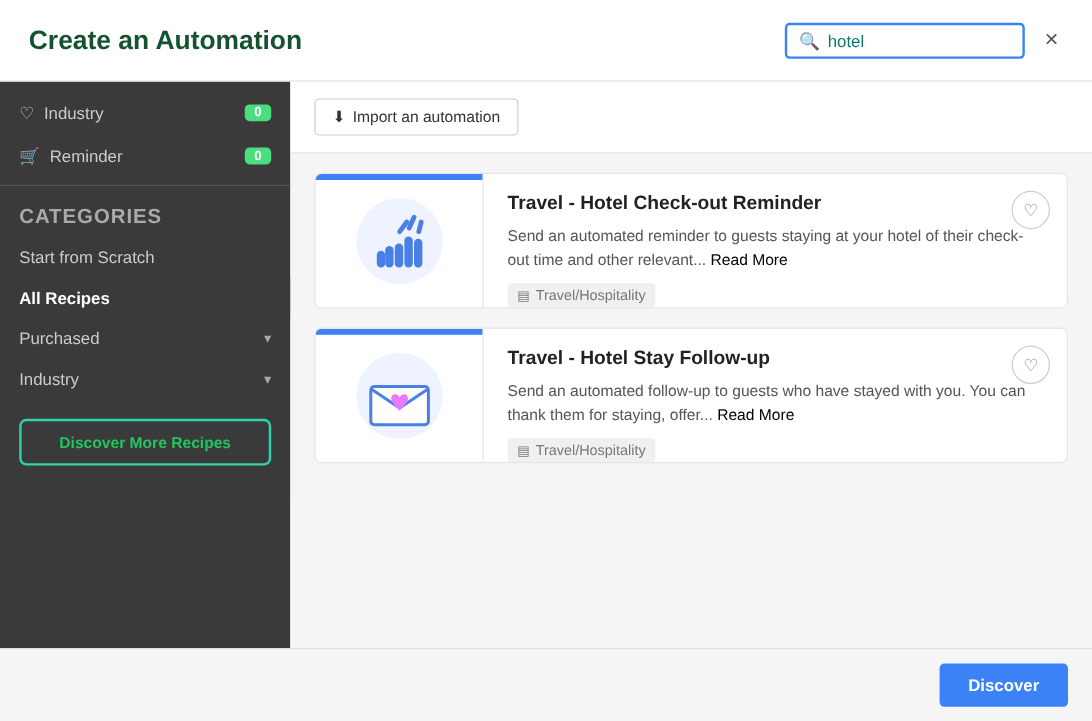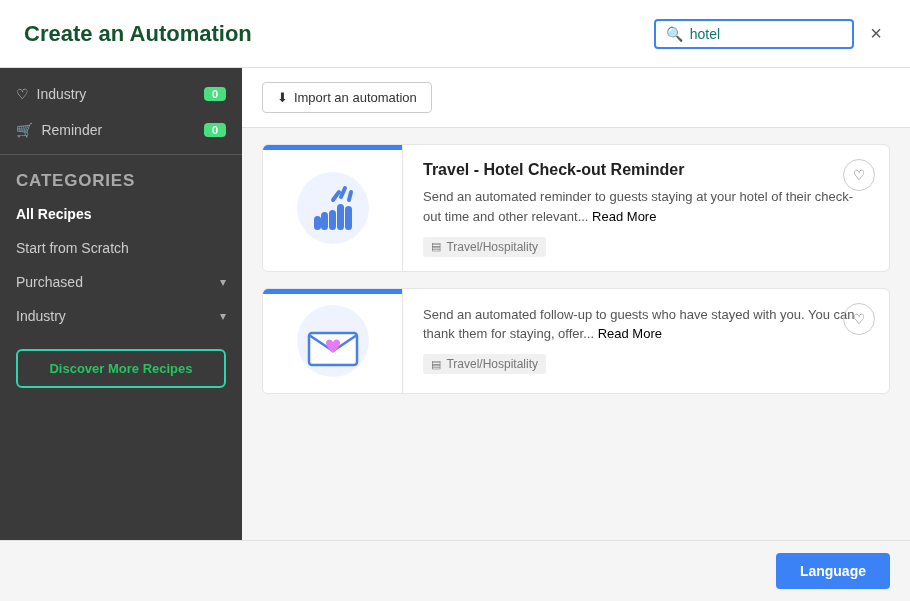--- a/index.html
+++ b/index.html
@@ -80,21 +80,21 @@
     }
     .recipe-thumb {
       width: 140px; flex-shrink: 0; background: #fff;
       border-right: 1px solid #e5e5e5; display: flex; align-items: center; justify-content: center;
       padding: 12px; position: relative;
     }
     .recipe-thumb .top-bar {
       position: absolute; top: 0; left: 0; right: 0; height: 5px; background: #3b82f6; border-radius: 0;
     }
     .recipe-thumb svg { width: 80px; height: 80px; }
-    .recipe-info { flex: 1; padding: 16px 20px 14px 20px; }
+    .recipe-info { flex: 1; padding: 16px 20px 0 20px; }
     .recipe-title { font-size: 16px; font-weight: 700; color: #222; margin-bottom: 8px; }
     .recipe-desc { font-size: 13px; color: #555; line-height: 1.5; margin-bottom: 10px; }
     .recipe-desc a { color: #000000; text-decoration: none; }
     .recipe-tag {
       display: inline-flex; align-items: center; gap: 5px;
       font-size: 12px; color: #777; background: #f0f0f0; padding: 3px 8px; border-radius: 3px;
     }
     .recipe-tag-icon { font-size: 11px; }
     .fav-btn {
       position: absolute; top: 14px; right: 14px;
@@ -146,25 +146,25 @@
           <span>🛒</span>
           <span>Reminder</span>
         </div>
         <span class="badge">0</span>
       </div>
 
       <div class="sidebar-divider"></div>
 
       <div class="categories-label">CATEGORIES</div>
 
+      <div class="sidebar-nav-item">
+        <span>Start from Scratch</span>
+      </div>
       <div class="sidebar-nav-item active">
         <span>All Recipes</span>
-      </div>
-      <div class="sidebar-nav-item">
-        <span>Start from Scratch</span>
       </div>
       <div class="sidebar-nav-item">
         <span>Purchased</span>
         <span class="chevron">▾</span>
       </div>
       <div class="sidebar-nav-item">
         <span>Industry</span>
         <span class="chevron">▾</span>
       </div>
 
@@ -224,33 +224,34 @@
 
                 <rect x="2" y="12" width="48" height="32" rx="3" fill="white" stroke="#4a7fe5" stroke-width="2.5"></rect>
 
                 <polyline points="2,14 26,30 50,14" fill="none" stroke="#4a7fe5" stroke-width="2.5" stroke-linejoin="round"></polyline>
 
                 <path d="M19 22 C19 18, 24 17, 26 21 C28 17, 33 18, 33 22 C33 26, 26 32, 26 32 C26 32, 19 26, 19 22 Z" fill="#e879f9"></path>
               </g>
             </svg>
           </div>
           <div class="recipe-info">
+            <div class="recipe-title">Travel - Hotel Stay Follow-up</div>
             <div class="recipe-desc">
               Send an automated follow-up to guests who have stayed with you. You can thank them for staying, offer... <a href="#">Read More</a>
             </div>
             <span class="recipe-tag">
               <span class="recipe-tag-icon">▤</span>
               <span>Travel/Hospitality</span>
             </span>
           </div>
           <button class="fav-btn">♡</button>
         </div>
 
       </div>
 
       <div style="flex:1; background:#f5f5f5;"></div>
     </div>
   </div>
 
   <div class="modal-footer">
-    <button class="continue-btn">Language</button>
+    <button class="continue-btn">Discover</button>
   </div>
 </div>
 
 </body></html>

